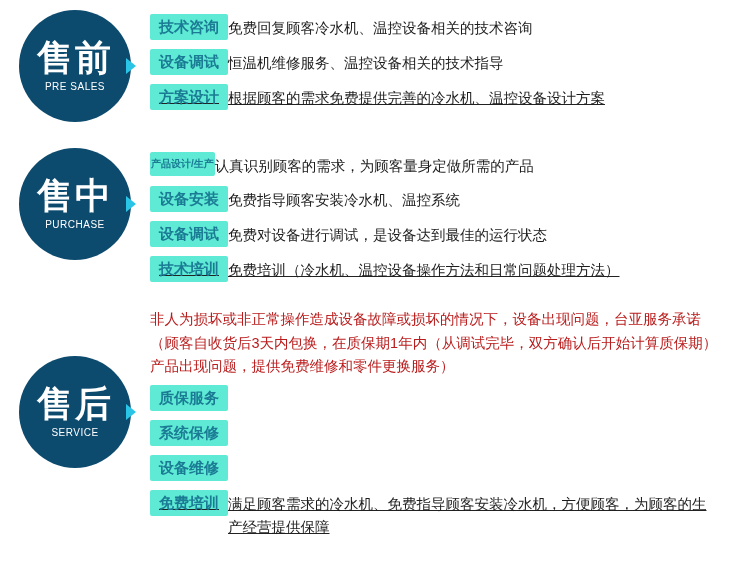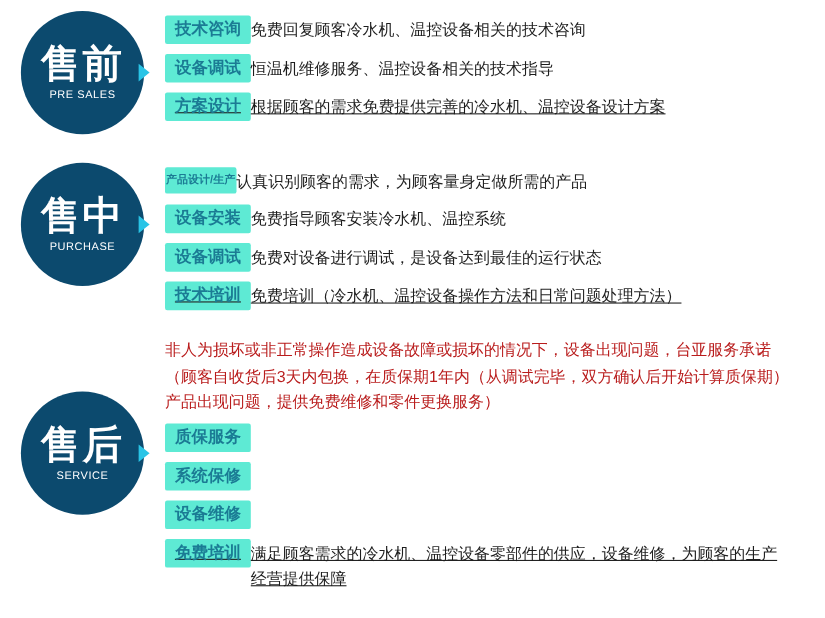--- a/index.html
+++ b/index.html
@@ -185,18 +185,18 @@
         <span class="desc"></span>
       </div>
       <div class="row">
         <span class="tag">系统保修</span>
       </div>
       <div class="row">
         <span class="tag">设备维修</span>
       </div>
       <div class="row">
         <span class="tag">免费培训</span>
-        <span class="desc">满足顾客需求的冷水机、温控设备零部件的供应，设备维修，为顾客的生产经营提供保障</span>
+        <span class="desc">满足顾客需求的冷水机、免费指导顾客安装冷水机，方便顾客，为顾客的生产经营提供保障</span>
       </div>
     </div>
   </div>
 
 </div>
 
 </body></html>

